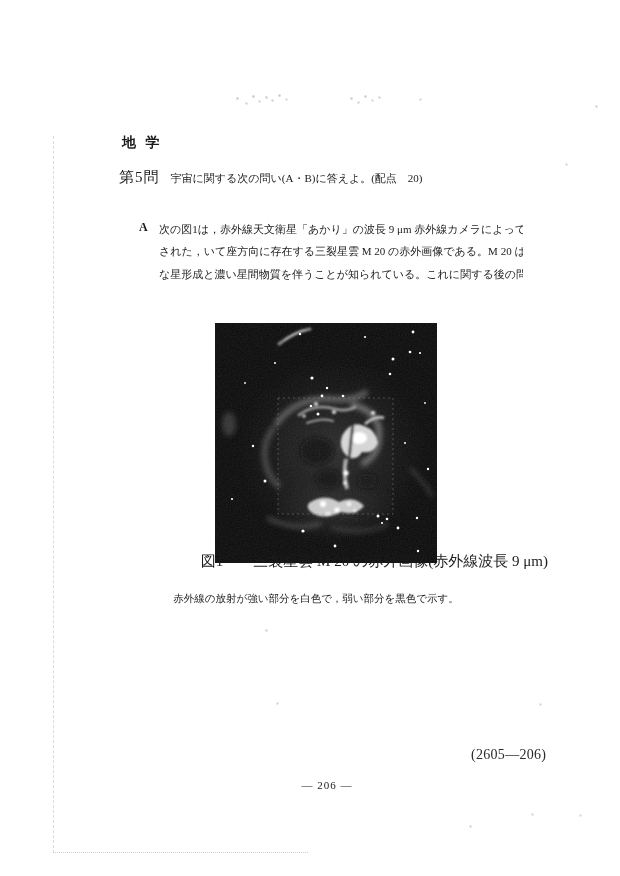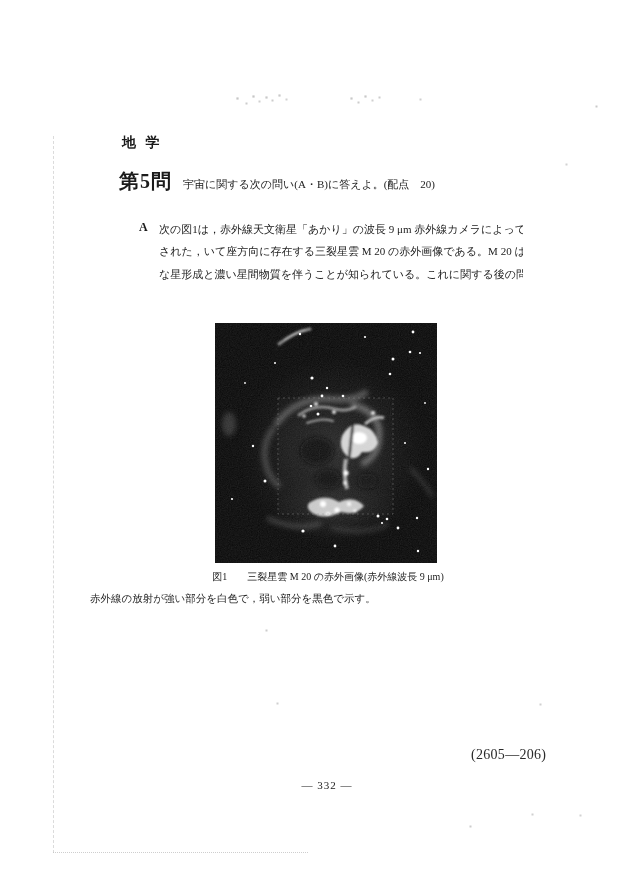--- a/index.html
+++ b/index.html
@@ -23,38 +23,38 @@
       365px 60px 0 0.6px #c9c9c9, 372px 64px 0 0.5px #d0d0d0,
       379px 61px 0 0.5px #cccccc, 420px 63px 0 0.5px #cfcfcf,
       596px 70px 0 0.5px #c9c9c9, 566px 128px 0 0.5px #d2d2d2,
       266px 594px 0 0.5px #cccccc, 277px 667px 0 0.5px #cfcfcf,
       540px 668px 0 0.5px #d0d0d0, 470px 790px 0 0.5px #cccccc,
       532px 778px 0 0.5px #d0d0d0, 580px 779px 0 0.5px #d2d2d2; }
 
   .subject { position:absolute; left:122px; top:98px; font-size:14px;
              font-weight:bold; letter-spacing:3px; }
   .qheader { position:absolute; left:119px; top:132px; white-space:nowrap; }
-  .qnum  { font-size:20px; font-weight:bold; letter-spacing:1px; }
+  .qnum  { font-size:15px; font-weight:normal; letter-spacing:1px; }
   .qtext { font-size:11px; margin-left:11px; }
 
   .section-label { position:absolute; left:139px; top:184px;
                    font-size:12px; font-weight:bold; }
   .para { position:absolute; left:159px; top:182px; width:364px;
           font-size:11px; line-height:22.3px; }
   .para .line { text-align:justify; text-align-last:justify; height:22.3px;
                 overflow:hidden; white-space:nowrap; }
   .para .line.last { text-align-last:left; }
 
   .figure { position:absolute; left:215px; top:287px; width:222px; height:240px; }
   .figure svg { display:block; }
 
-  .cap1 { position:absolute; left:108px; top:534px; width:440px;
-          text-align:center; font-size:10px; }
-  .cap2 { position:absolute; left:90px; top:556px; width:440px;
-          text-align:left; font-size:10.5px; }
+  .cap1 { position:absolute; left:108px; top:516px; width:440px;
+          text-align:right; font-size:15px; }
+  .cap2 { position:absolute; left:96px; top:556px; width:440px;
+          text-align:center; font-size:10.5px; }
 
   .footer-page { position:absolute; left:227px; top:743px; width:200px;
                  text-align:center; font-size:11px; letter-spacing:1px; }
   .footer-code { position:absolute; left:471px; top:711px; font-size:14px;
                  letter-spacing:0.3px; color:#2a2a2a; }
 </style>
 </head>
 <body>
 
 <div class="page">
@@ -181,16 +181,16 @@
         <circle cx="210" cy="80" r="0.9"></circle>
       </g>
 
       <rect width="222" height="240" filter="url(#grain)" opacity="0.12"></rect>
     </svg>
   </div>
 
   <div class="cap1">図1　　三裂星雲 M 20 の赤外画像(赤外線波長 9 μm)</div>
   <div class="cap2">赤外線の放射が強い部分を白色で，弱い部分を黒色で示す。</div>
 
-  <div class="footer-page">— 332 —</div>
+  <div class="footer-page">— 206 —</div>
   <div class="footer-code">(2605—206)</div>
 
 </div>
 
 </body></html>

